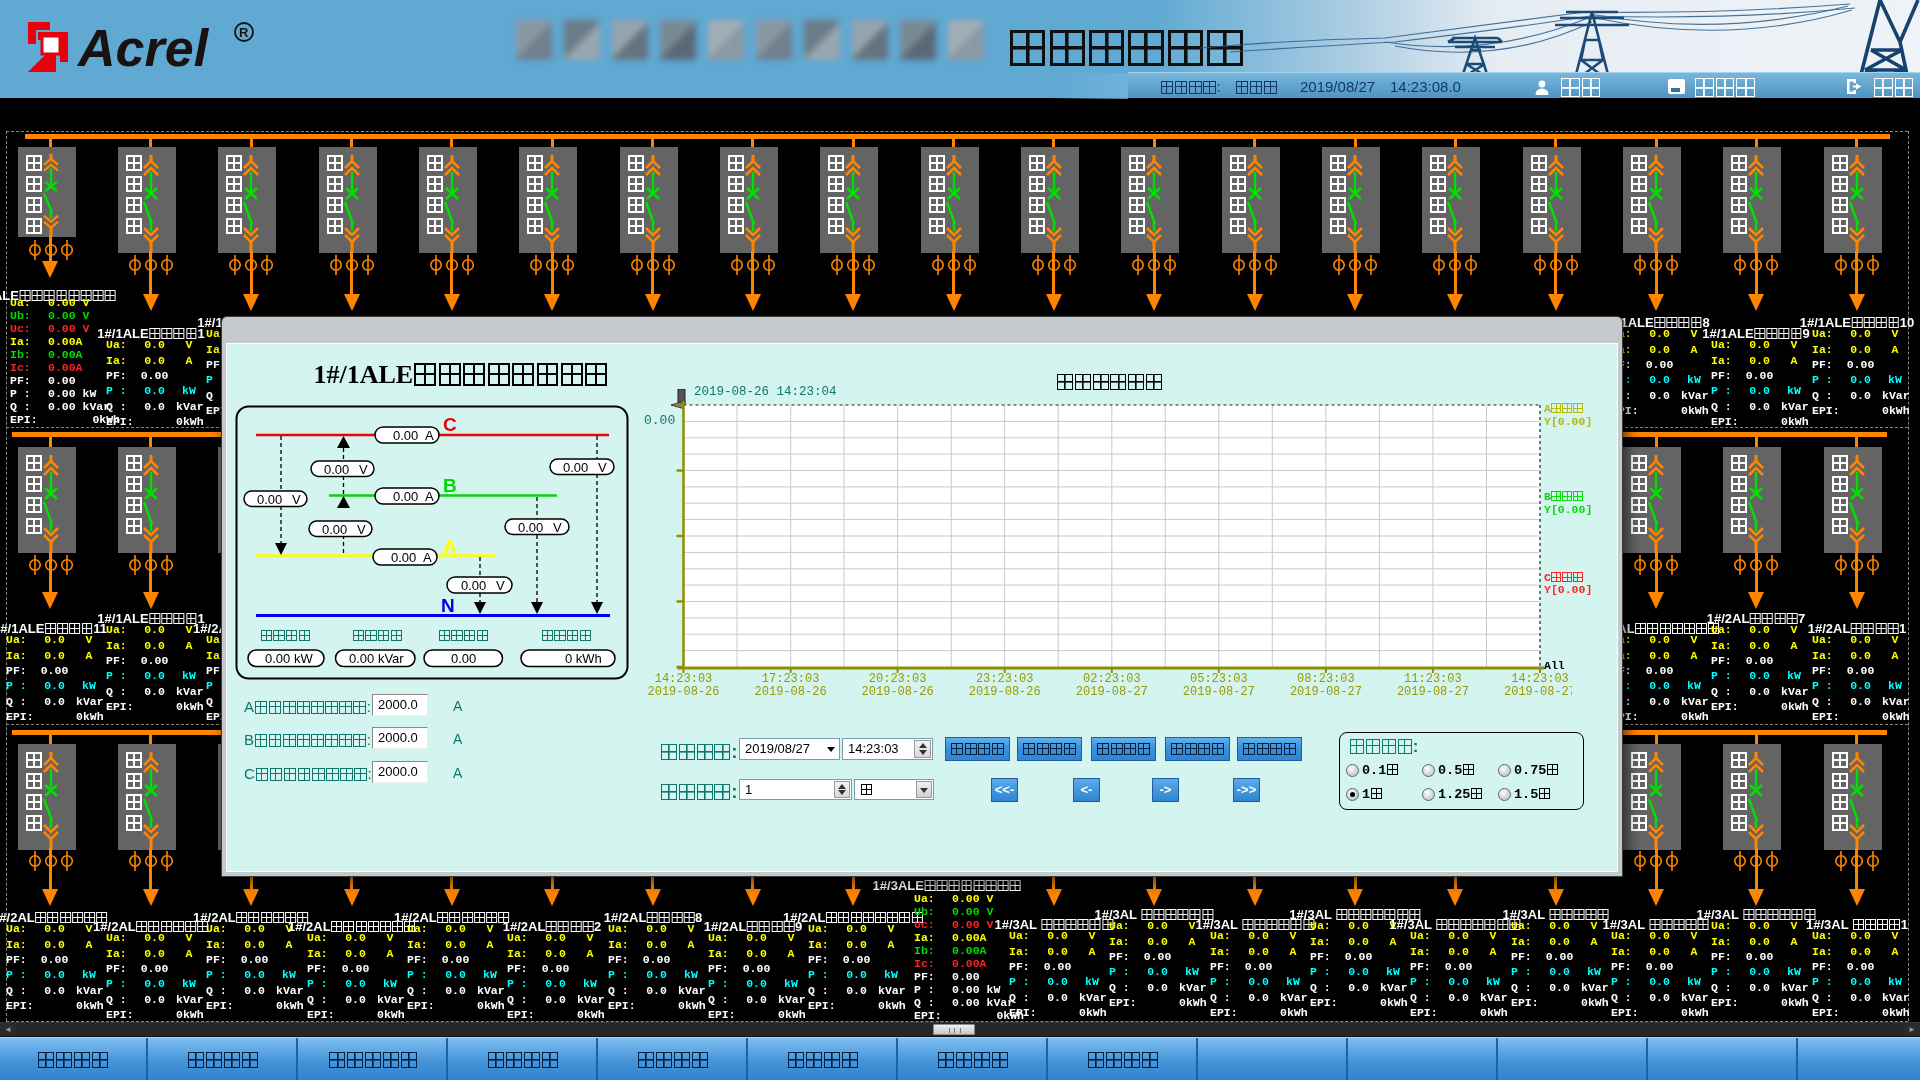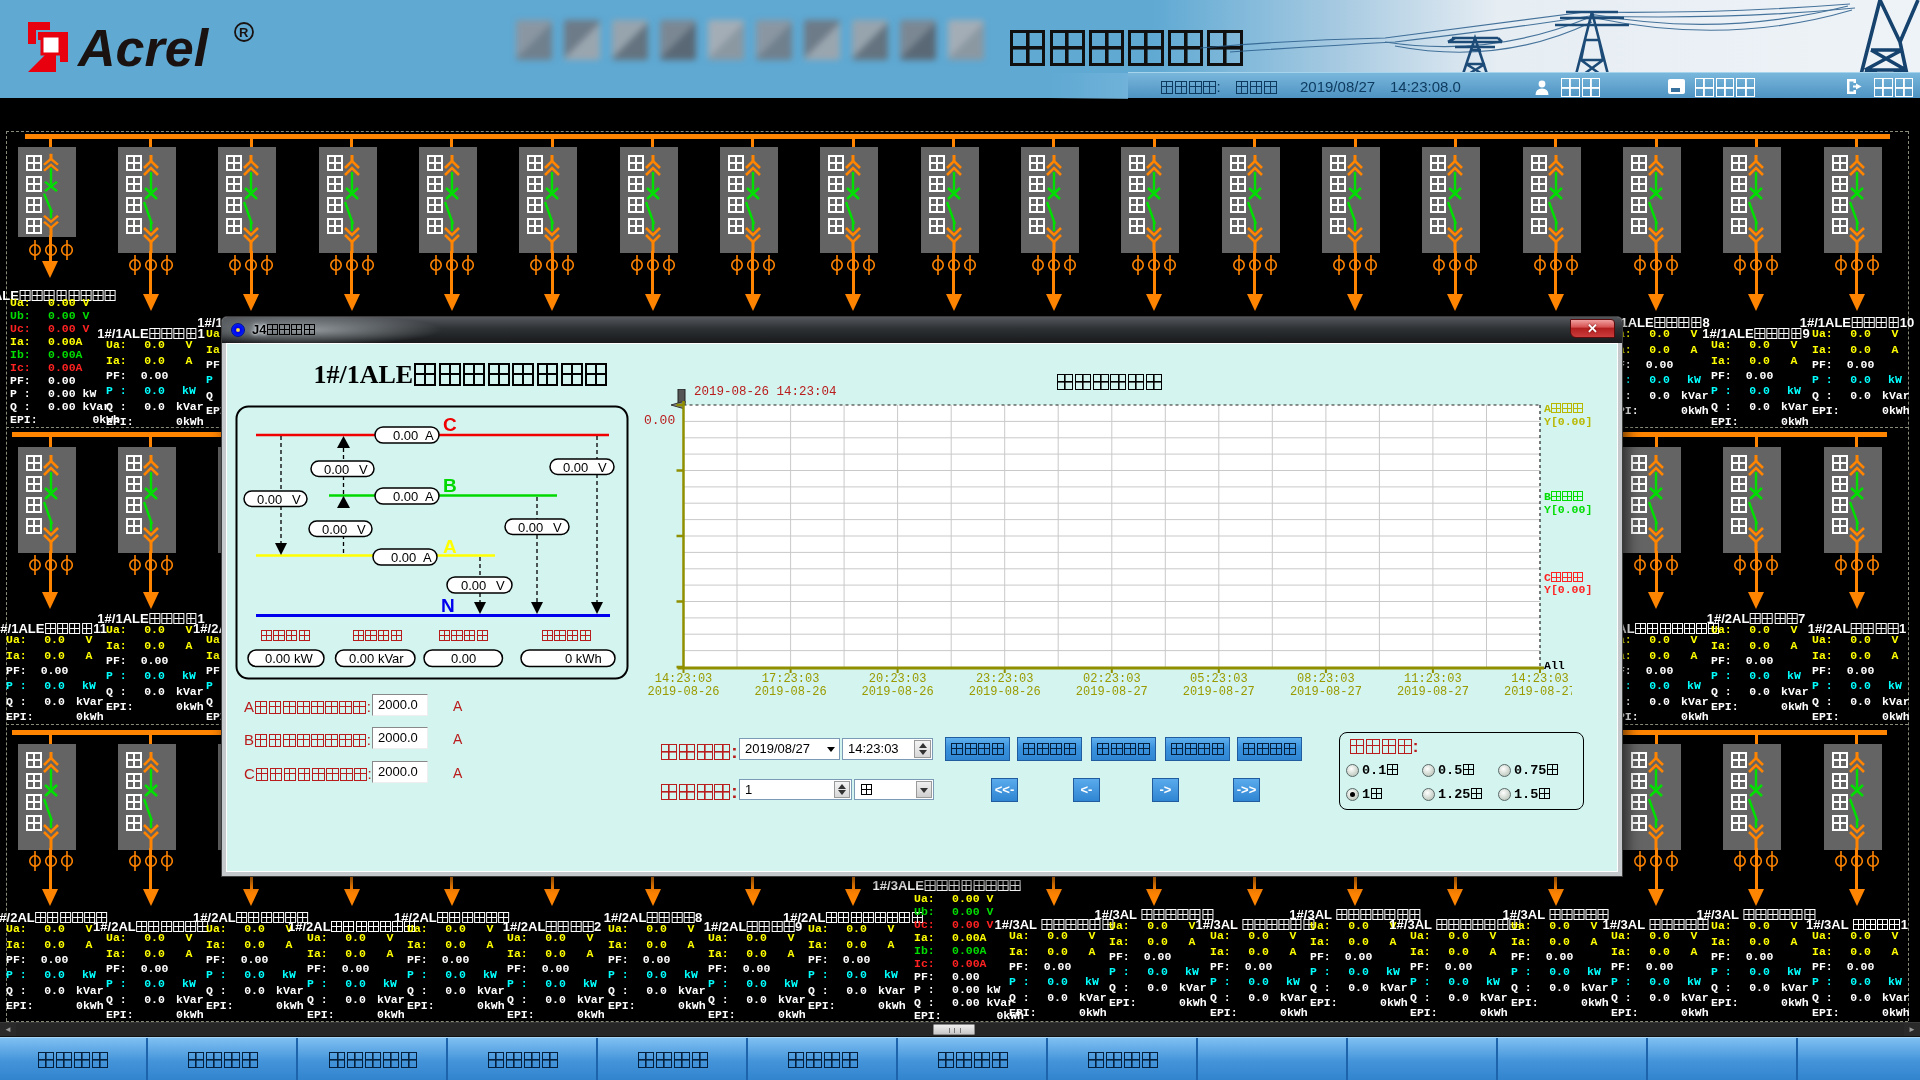--- a/index.html
+++ b/index.html
@@ -39,21 +39,21 @@
 .bigb .v{flex:1;white-space:nowrap;padding-left:7px}
 .bigb .v.re{text-align:right;padding-right:6px}
 .y{color:#ffff00}.g{color:#00dc00}.rd{color:#ff2222}.w{color:#fff}.cy{color:#00ffff}
 
 #win{left:221px;top:316px;width:1402px;height:561px;background:#c6c9cc;border:1px solid #3c3c3c;border-radius:6px 6px 0 0;box-shadow:4px 5px 14px rgba(0,0,0,.6)}
 #tbar{left:0;top:0;width:100%;height:26px;background:linear-gradient(to bottom,#53575c 0%,#2e3134 45%,#17191b 100%);border-radius:5px 5px 0 0;overflow:hidden}#tbar:before{content:"";position:absolute;left:0;top:0;width:380px;height:26px;background:radial-gradient(ellipse 200px 22px at 80px 13px,rgba(235,245,250,.55),rgba(235,245,250,0) 70%)}
 #ticon{left:9px;top:6px;width:14px;height:14px;border-radius:50%;background:radial-gradient(circle at 50% 50%,#ffe040 0%,#ffe040 15%,#0000ee 30%,#0034ff 100%);border:1px solid #001090}
 #ttxt{left:30px;top:5px;color:#000;font-size:13px;font-weight:bold;text-shadow:0 0 4px #cfd8e0,0 0 7px #cfd8e0,0 0 2px #ffffff}
 #xbtn{left:1348px;top:2px;width:45px;height:19px;background:linear-gradient(to bottom,#f0a0a0 0%,#d85555 40%,#b32020 50%,#cc3c3c 100%);border:1px solid #5c0c0c;border-radius:1px 4px 1px 6px;color:#fff;text-align:center;line-height:17px;font-size:13px;font-weight:bold;text-shadow:0 0 2px #600}
 #client{left:4px;top:26px;width:1392px;height:529px;background:#d3f4ef;border:1px solid #ffffff}
-.blk13{color:#b91c1c;font-size:13px;white-space:nowrap}
+.blk13{color:#0f766e;font-size:13px;white-space:nowrap}
 .inp{position:absolute;background:#fff;border:1px solid #7a9ab5;color:#000;font-size:13px;white-space:nowrap}
 .btn{position:absolute;height:24px;background:linear-gradient(to bottom,#60b0ee,#3a92dd 45%,#2f85d2);border:1px solid #205c9e;color:#04203c;font-size:14.5px;text-align:center;line-height:22px;white-space:nowrap}
 .nvb{position:absolute;width:27px;height:24px;background:linear-gradient(to bottom,#5aabec,#2f85d2);border:1px solid #205c9e;color:#fff;font-size:13px;font-weight:bold;text-align:center;line-height:22px}
 .radio{position:absolute;width:13px;height:13px;border-radius:50%;background:radial-gradient(circle at 40% 35%,#ffffff,#cdd5cd 60%,#aab4aa);border:1px solid #5a6a6a}
 .rlab{position:absolute;color:#000;font-size:13.5px;font-family:"Liberation Mono",monospace;font-weight:bold;white-space:nowrap}
 
 #scroll{left:0;top:1022px;width:1920px;height:15px;background:#262626;border-top:1px solid #3a3a3a;border-bottom:1px solid #111}
 #nav{left:0;top:1037px;width:1920px;height:43px;background:linear-gradient(to bottom,#7fc0f2,#4494da 55%,#3184cd);border-top:1px solid #a8d6f4}
 .ncell{position:absolute;top:0;height:43px;border-right:2px solid #1d63ab;color:#04203c;font-size:19px;text-align:center;line-height:43px;white-space:nowrap}
 </style></head><body>
@@ -3017,25 +3017,20 @@
           <span class="u">kVar</span>
         </div>
         <div class="r w">
           <span class="l">EPI:</span>
           <span class="v"></span>
           <span class="u">0kWh</span>
         </div>
       </div>
 </div>
 <div id="win" class="abs">
-<div id="tbar" class="abs">
-        <div id="ticon" class="abs"></div>
-        <div id="ttxt" class="abs">J4<i class="fk"></i><i class="fk"></i><i class="fk"></i><i class="fk"></i></div>
-        <div id="xbtn" class="abs">✕</div>
-      </div>
 <div id="client" class="abs">
 <div class="abs" style="left:64px;top:16px;width:340px;text-align:center;color:#000;font-size:26px;font-weight:bold;font-family:'Liberation Serif',serif;white-space:nowrap">1#/1ALE<i class="fk"></i><i class="fk"></i><i class="fk"></i><i class="fk"></i><i class="fk"></i><i class="fk"></i><i class="fk"></i><i class="fk"></i></div>
 <svg class="abs" style="left:8px;top:61px" width="394" height="275" viewBox="0 0 394 275">
 <rect x="1.5" y="1.5" width="391" height="272" rx="12" fill="none" stroke="#000" stroke-width="2"></rect>
 <g font-family="Liberation Sans,sans-serif">
 <line x1="21" y1="30" x2="374" y2="30" stroke="#f00000" stroke-width="2.4"></line>
 <line x1="94" y1="90.5" x2="322" y2="90.5" stroke="#00d800" stroke-width="2.4"></line>
 <line x1="21" y1="150.5" x2="260" y2="150.5" stroke="#ffff00" stroke-width="2.4"></line>
 <line x1="21" y1="210.5" x2="375" y2="210.5" stroke="#0000ee" stroke-width="3.2"></line>
 <text x="208" y="26" font-size="19" font-weight="bold" fill="#f00000">C</text>

